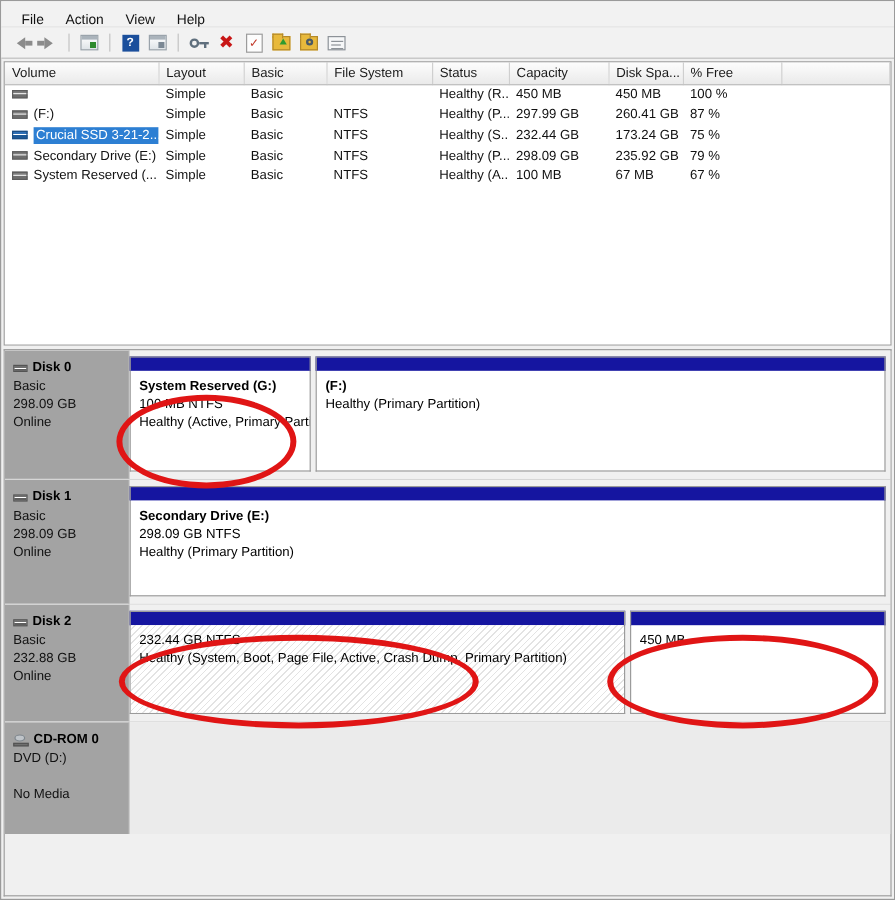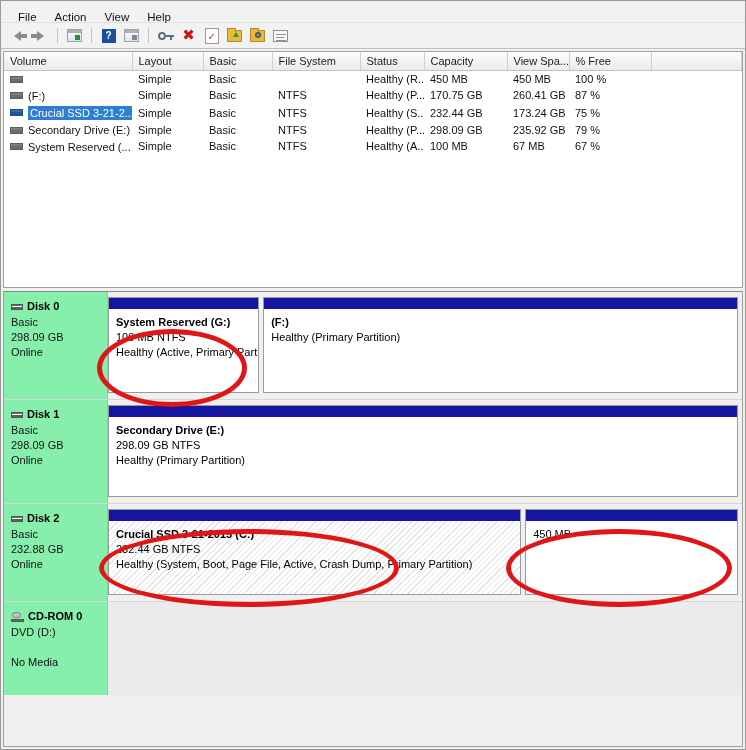--- a/index.html
+++ b/index.html
@@ -276,21 +276,21 @@
 
   .diskrow {
     display: flex;
     align-items: stretch;
     background: #f0f0f0;
     border-bottom: 1px solid #d6d6d6;
   }
   .diskinfo {
     width: 104px;
     flex: 0 0 104px;
-    background: #86efac;
+    background: #a3a3a3;
     border-right: 1px solid #b6b6b6;
     padding: 7px 0 7px 7px;
     box-sizing: border-box;
     line-height: 15px;
   }
   .diskinfo .dtitle {
     font-weight: bold;
     font-size: 11px;
     display: flex;
     align-items: center;
@@ -482,21 +482,21 @@
         <col style="width:none">
       </colgroup>
       <thead>
         <tr>
           <th>Volume</th>
           <th>Layout</th>
           <th>Basic</th>
           <th>File System</th>
           <th>Status</th>
           <th>Capacity</th>
-          <th>View Spa...</th>
+          <th>Disk Spa...</th>
           <th>% Free</th>
           <th></th>
         </tr>
       </thead>
       <tbody>
 
         <tr>
           <td class="volcell">
             <span class="volname">
               <span class="volicon"></span>
@@ -517,21 +517,21 @@
           <td class="volcell">
             <span class="volname">
               <span class="volicon"></span>
               <span>(F:)</span>
             </span>
           </td>
           <td>Simple</td>
           <td>Basic</td>
           <td>NTFS</td>
           <td>Healthy (P...</td>
-          <td>170.75 GB</td>
+          <td>297.99 GB</td>
           <td>260.41 GB</td>
           <td>87 %</td>
           <td></td>
         </tr>
 
         <tr>
           <td class="volcell">
             <span class="volname">
               <span class="volicon sel"></span>
               <span class="sel-text">Crucial SSD 3-21-2...</span>
@@ -648,22 +648,20 @@
           <span>Disk 2</span>
         </div>
         <div class="dsub">Basic</div>
         <div class="dsub">232.88 GB</div>
         <div class="dsub">Online</div>
       </div>
       <div class="diskparts">
         <div class="part hatched" style="width:66%">
           <div class="cap"></div>
           <div class="pbody">
-            <div><span class="pname">Crucial SSD 3-21-2015</span>
-                 <span class="pname">(C:)</span></div>
             <div>232.44 GB NTFS</div>
             <div>Healthy (System, Boot, Page File, Active, Crash Dump, Primary Partition)</div>
           </div>
         </div>
         <div class="part" style="width:34%">
           <div class="cap"></div>
           <div class="pbody">
             <div><span class="pname"></span>
                  <span class="pname"></span></div>
             <div>450 MB</div>

